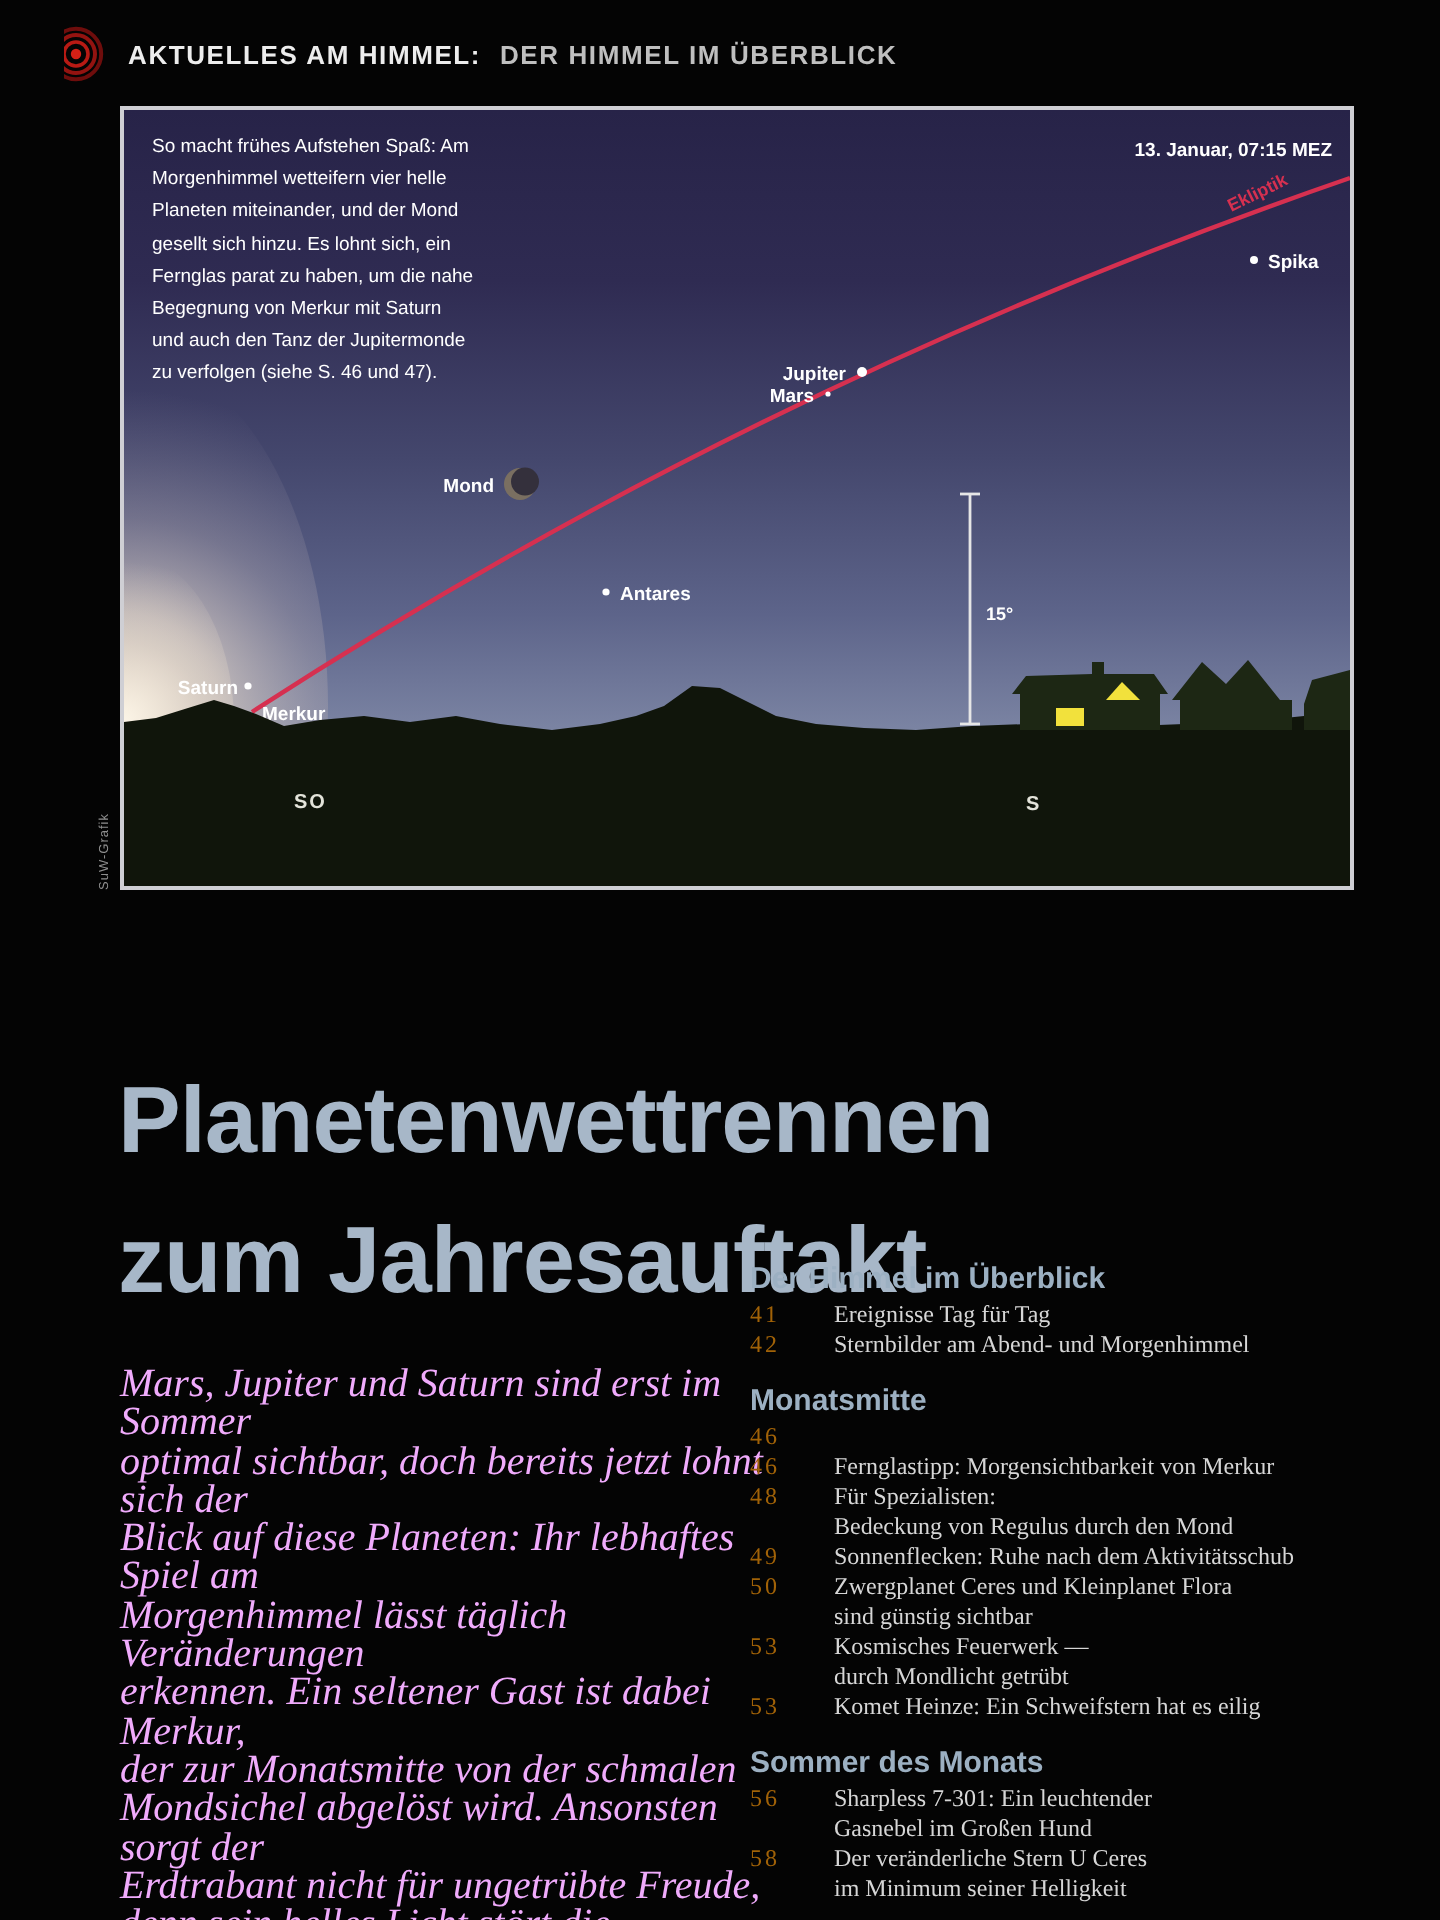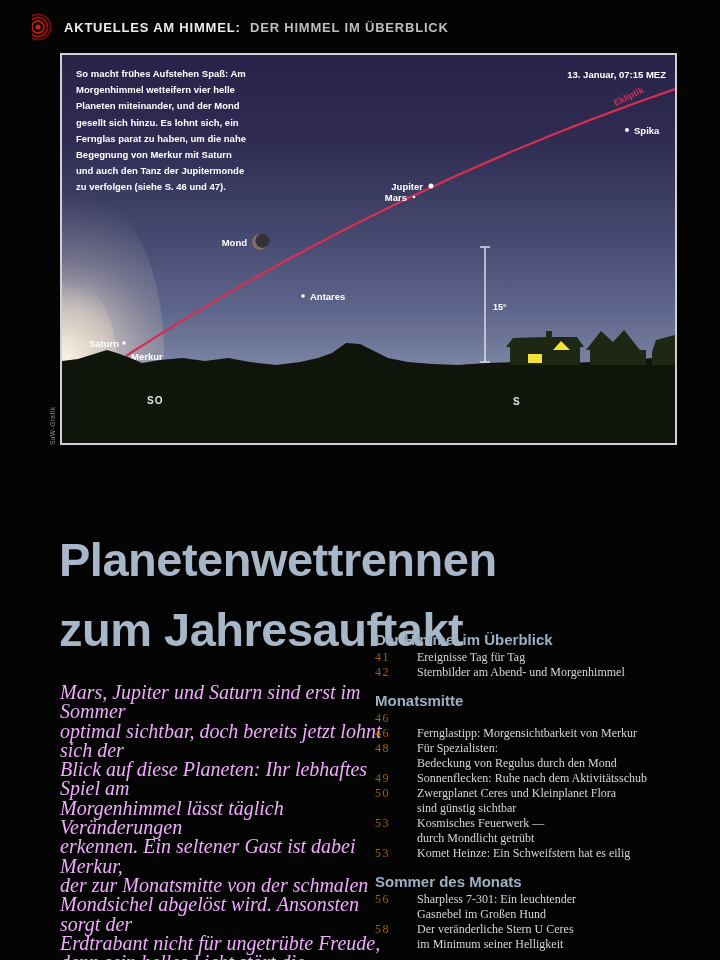--- a/index.html
+++ b/index.html
@@ -10,21 +10,21 @@
   .kicker-icon{width:24px;height:28px;flex:none;}
   .kicker-text{margin-left:8px;font-size:13px;font-weight:bold;letter-spacing:.8px;white-space:nowrap;}
   .kicker-part1{color:#ededed;}
   .kicker-part2{color:#bfbfbf;margin-left:5px;}
 
   
   .chart-box{position:absolute;left:60px;top:53px;width:613px;height:388px;
              border:2px solid #cfcfd4;background:#272348;}
   .chart-box svg{display:block;}
   .chart-caption{position:absolute;left:14px;top:11px;width:200px;color:#ffffff;
-                 font-size:9.5px;font-weight:bold;line-height:16.2px;white-space:pre-line;}
+                 font-size:9.5px;font-weight:normal;line-height:16.2px;white-space:pre-line;}
   svg text{font-family:"Liberation Sans",sans-serif;font-weight:bold;fill:#ffffff;}
   .sky-label{font-size:9.5px;}
   .dir-label{font-size:10px;fill:#e3e3da;letter-spacing:1px;}
   .date-label{font-size:9.5px;}
   .ekliptik-label{font-size:9px;fill:#d63050;}
   .scale-label{font-size:9px;}
 
   .credit{position:absolute;left:49px;top:445px;transform:rotate(-90deg);transform-origin:0 0;
           font-size:6.5px;color:#8f8f8f;letter-spacing:.5px;white-space:nowrap;}
 

